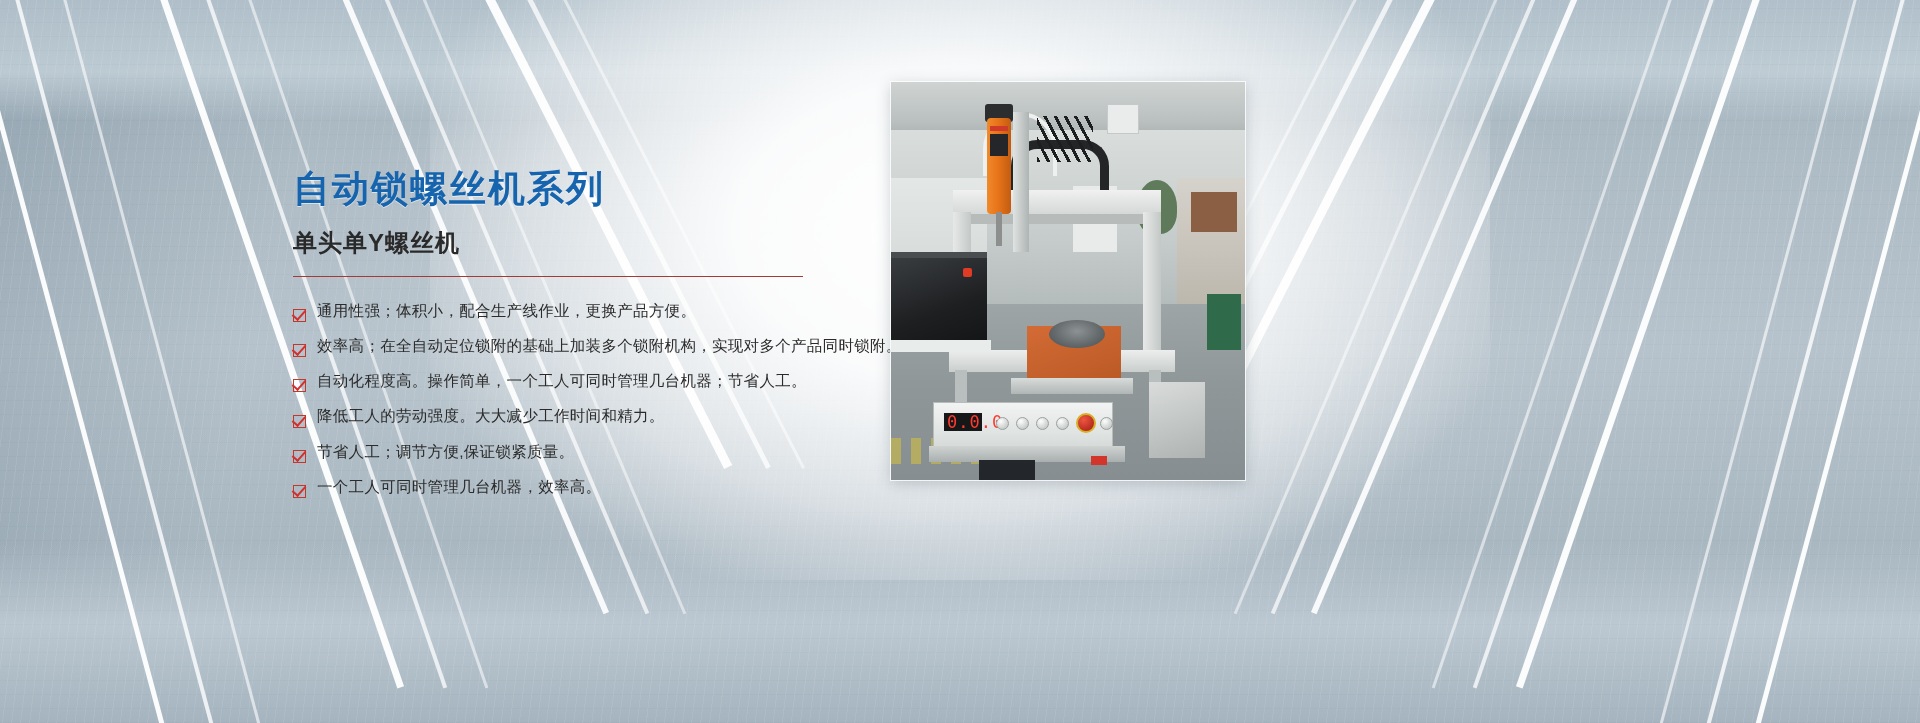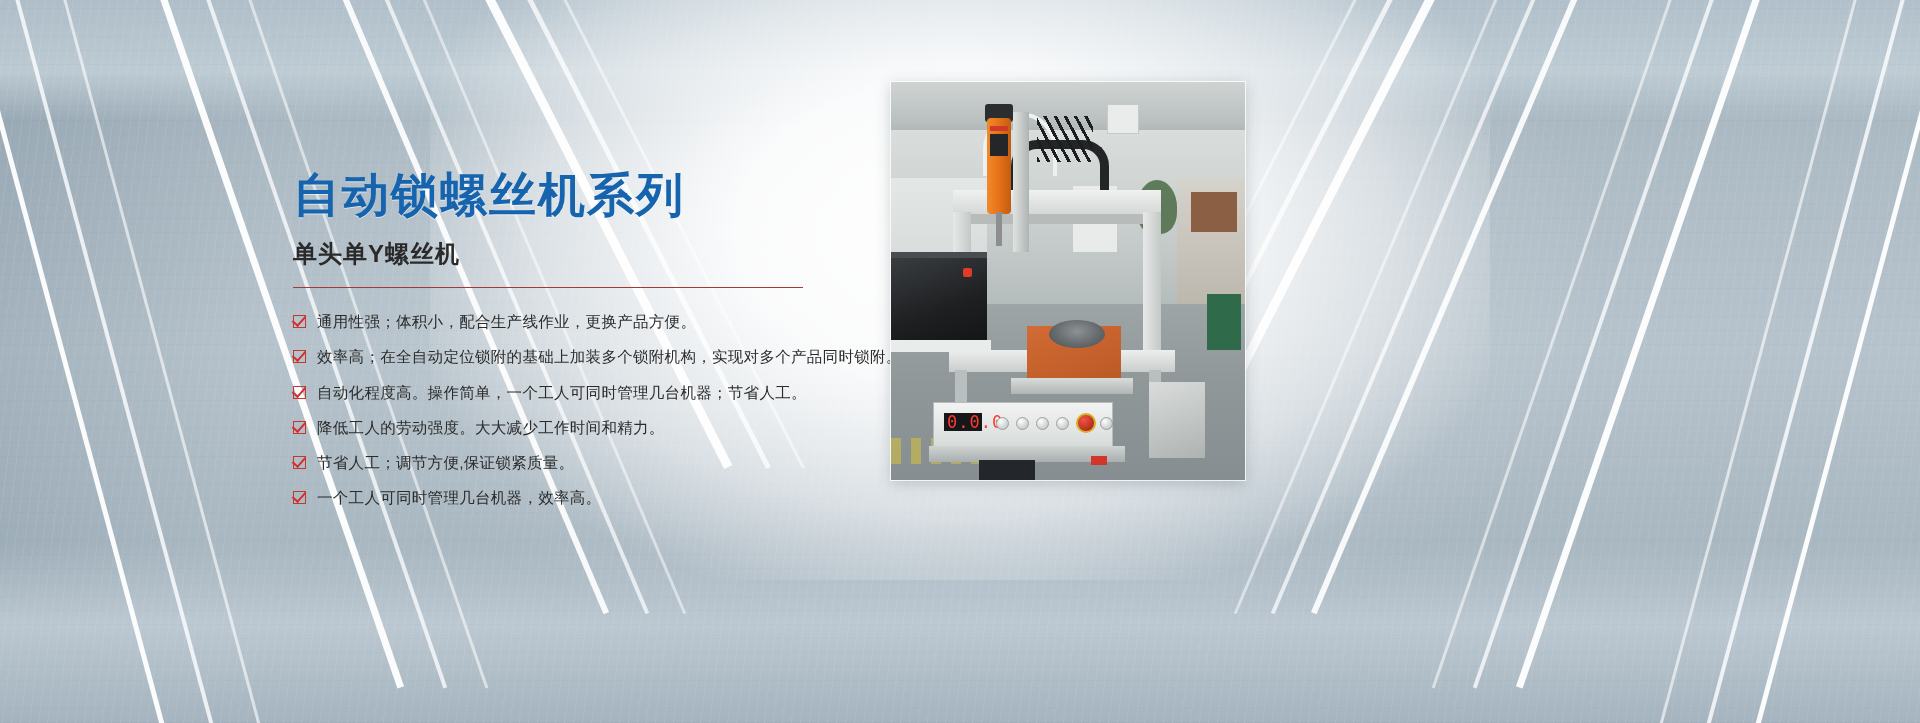--- a/index.html
+++ b/index.html
@@ -51,36 +51,36 @@
   
   .glow {
     position:absolute; left:430px; top:-60px; width:1060px; height:640px;
     background:radial-gradient(ellipse at 50% 45%, rgba(255,255,255,1) 0%, rgba(255,255,255,.92) 30%, rgba(255,255,255,.45) 58%, rgba(255,255,255,0) 78%);
   }
 
   
   .content { position:absolute; left:293px; top:168px; width:620px; }
 
   .title {
-    font-size:47px; font-weight:bold; letter-spacing:2px;
+    font-size:37px; font-weight:bold; letter-spacing:2px;
     color:#1664ae; line-height:1.15;
     text-shadow:0 1px 0 rgba(255,255,255,.55);
   }
   .subtitle {
     margin-top:16px;
     font-size:24px; font-weight:bold; color:#2a2a2a; letter-spacing:1px;
   }
   .divider {
     margin-top:17px; width:510px; height:0;
     border-top:1.6px solid #a33b34;
   }
 
   .features { margin-top:22px; }
   .feature {
-    display:flex; align-items:flex-start;
+    display:flex; align-items:flex-end;
     margin-bottom:12px;
     font-size:15.5px; color:#2b2b2b; line-height:1.5;
     letter-spacing:.3px; white-space:nowrap;
   }
   .check {
     flex:0 0 auto;
     width:13px; height:13px; margin-right:11px; margin-top:5px;
     border:1.4px solid #c0392b; position:relative;
   }
   .check::after {

